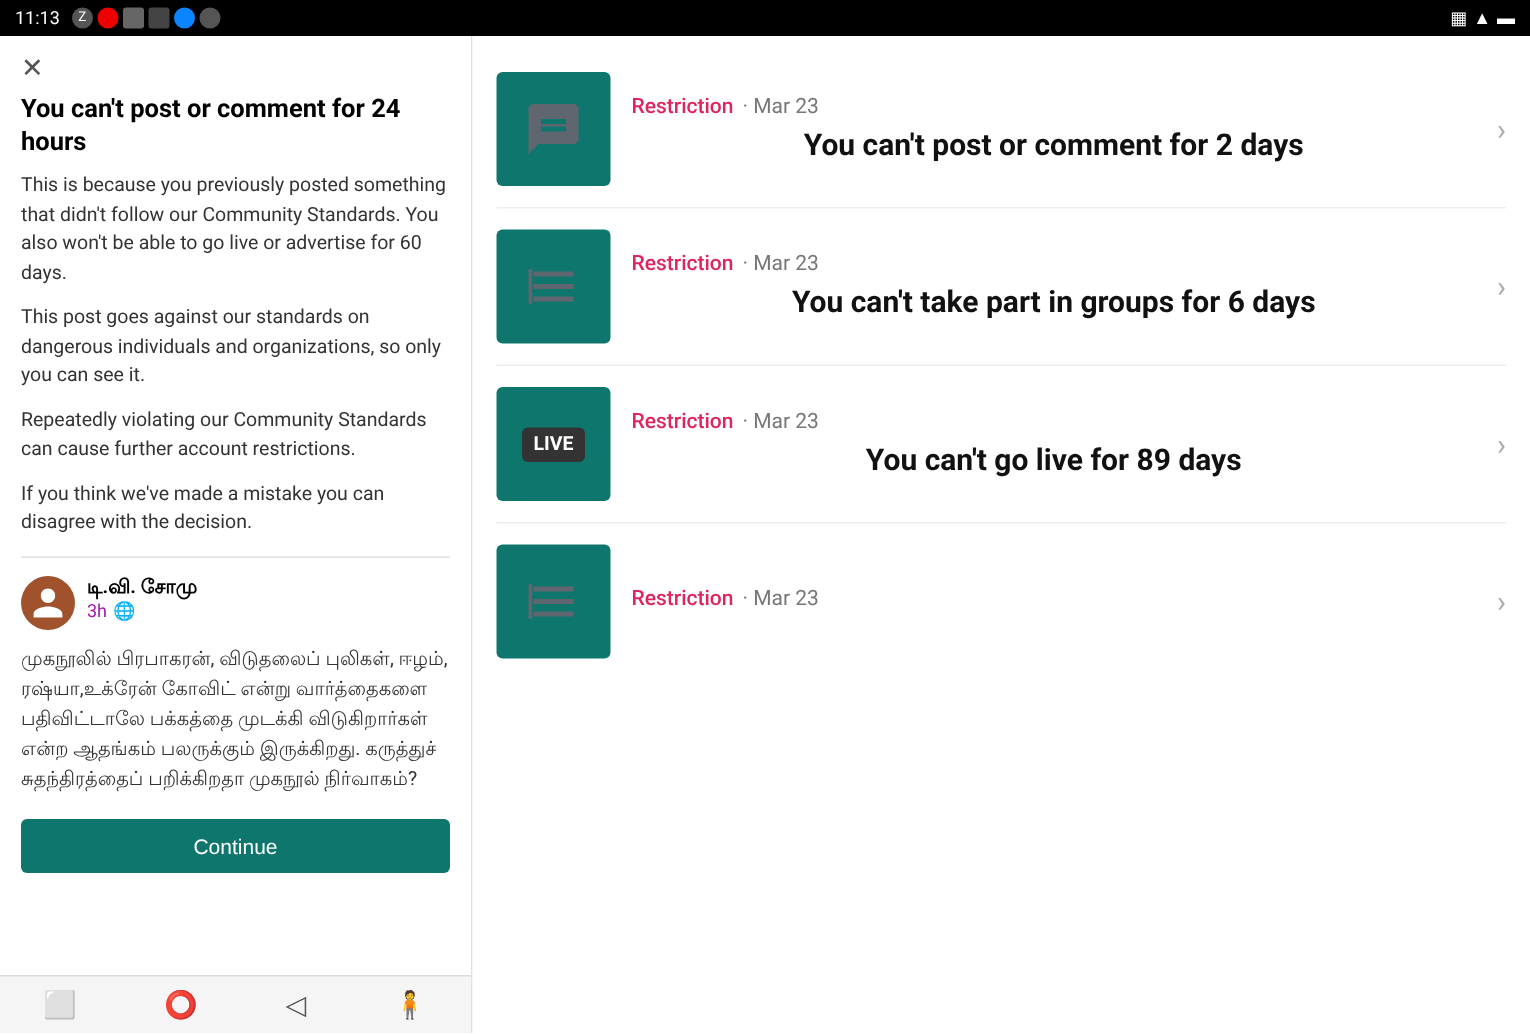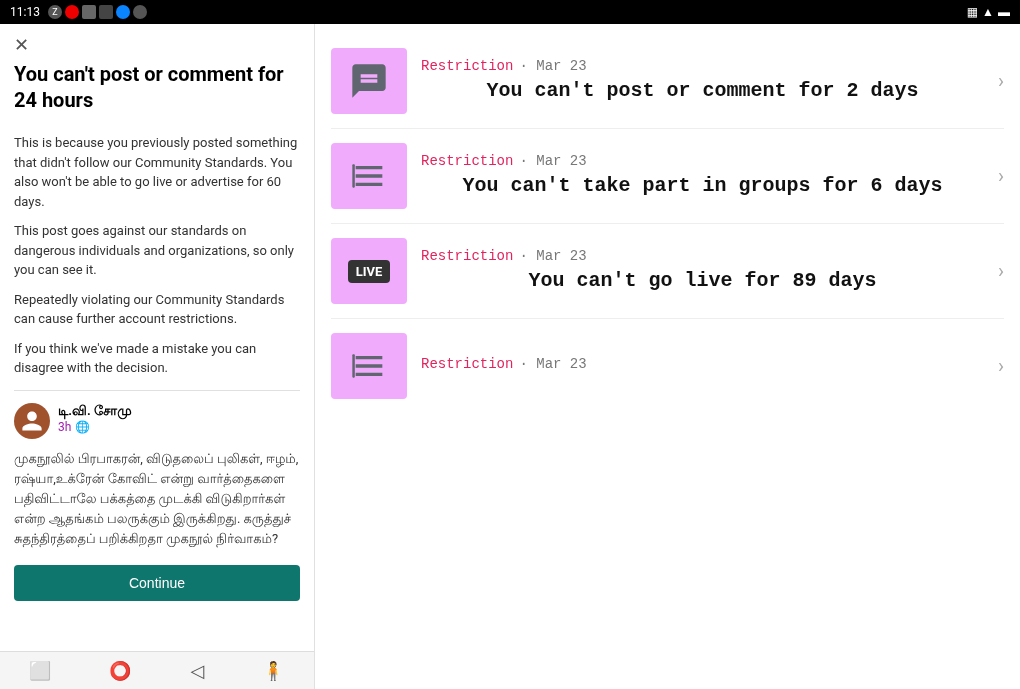--- a/index.html
+++ b/index.html
@@ -63,24 +63,24 @@
       color: #555;
       cursor: pointer;
     }
 
     .left-content {
       padding: 0 14px 14px;
       flex: 1;
     }
 
     .left-title {
-      font-size: 20px;
+      font-size: 17px;
       font-weight: 700;
       color: #000;
-      margin-bottom: 20px;
+      margin-bottom: 8px;
       line-height: 1.3;
     }
 
     .left-body-text {
       font-size: 13px;
       color: #333;
       line-height: 1.5;
       margin-bottom: 10px;
     }
 
@@ -177,23 +177,23 @@
       gap: 14px;
       border-bottom: 1px solid #eee;
       padding: 14px 0;
     }
     .restriction-item:last-child {
       border-bottom: none;
     }
 
     .restriction-icon-box {
       width: 76px;
-      height: 66px;
+      height: 76px;
       border-radius: 4px;
-      background: #f0abfc;
+      background: #0f766e;
       flex-shrink: 0;
       display: flex;
       align-items: center;
       justify-content: center;
     }
 
     .restriction-icon-box svg {
       width: 40px;
       height: 40px;
       fill: #60666f;
@@ -203,21 +203,20 @@
       background: #333;
       color: #fff;
       font-size: 13px;
       font-weight: 700;
       border-radius: 4px;
       padding: 4px 8px;
     }
 
     .restriction-text-col {
       flex: 1;
-      font-family: Liberation Mono, monospace;
     }
     .restriction-label-row {
       display: flex;
       align-items: center;
       gap: 6px;
       margin-bottom: 4px;
     }
     .restriction-label {
       color: #e0245e;
       font-size: 14px;

